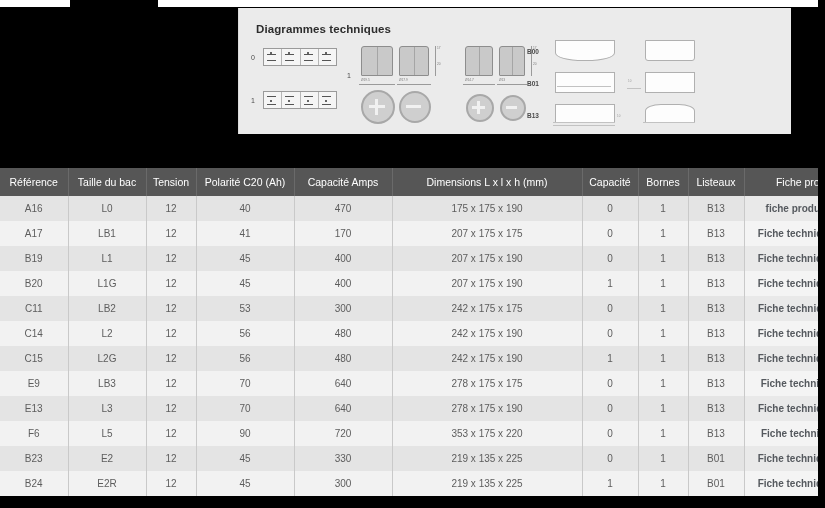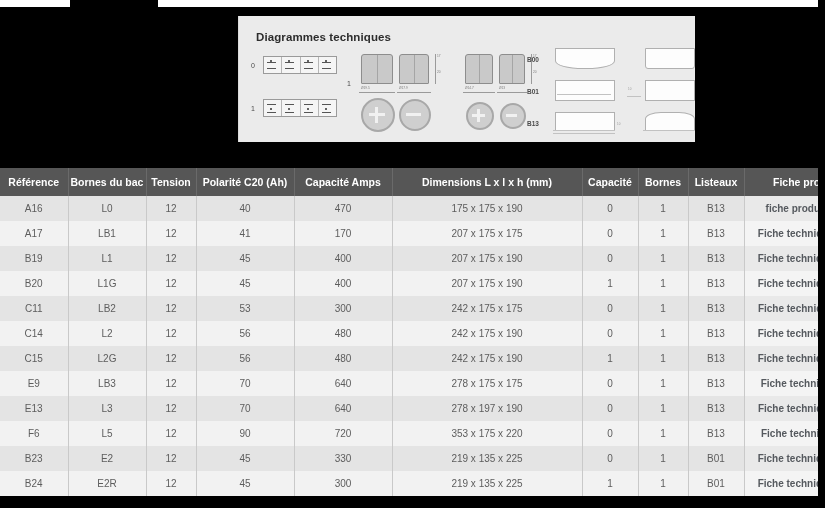--- a/index.html
+++ b/index.html
@@ -14,21 +14,21 @@
   
   #top-strip-left{
     position:absolute;left:0;top:0;width:70px;height:7px;background:#ffffff;
   }
   #top-strip-right{
     position:absolute;left:158px;top:0;width:680px;height:7px;background:#ffffff;
   }
 
   
   #diagram-panel{
-    position:absolute;left:238px;top:16px;width:457px;height:126px;
+    position:absolute;left:238px;top:8px;width:553px;height:126px;
     background:#ebebeb;
     box-sizing:border-box;
     border-left:1px solid #dcdcdc;
     overflow:hidden;
   }
   #diagram-title{
     position:absolute;left:17px;top:15px;
     font-size:11.5px;font-weight:bold;color:#2d2d2d;letter-spacing:.1px;
   }
 
@@ -78,21 +78,21 @@
   #spec-table-wrap{
     position:absolute;left:0;top:168px;width:818px;
     background:#ffffff;
   }
   table#spec-table{
     border-collapse:collapse;width:818px;
     table-layout:fixed;
   }
   #spec-table thead th{
     background:#565656;color:#ffffff;
-    font-size:10.5px;font-weight:bold;
+    font-size:10.5px;font-weight:normal;
     padding:8px 2px;text-align:center;
     border-right:1px solid #6a6a6a;
     white-space:nowrap;
   }
   #spec-table thead th:last-child{border-right:none;}
   #spec-table tbody td{
     font-size:10px;color:#5d5d5d;
     text-align:center;padding:7px 2px;
     border-right:1px solid #c9c9c9;
     white-space:nowrap;
@@ -256,21 +256,21 @@
         <col style="width: 98px;">
         <col style="width: 190px;">
         <col style="width: 56px;">
         <col style="width: 50px;">
         <col style="width: 56px;">
         <col style="width: 124px;">
       </colgroup>
     <thead>
       <tr id="header-row">
           <th>Référence</th>
-          <th>Bornes du bac</th>
+          <th>Taille du bac</th>
           <th>Tension</th>
           <th>Polarité C20 (Ah)</th>
           <th>Capacité Amps</th>
           <th>Dimensions L x l x h (mm)</th>
           <th>Capacité</th>
           <th>Bornes</th>
           <th>Listeaux</th>
           <th>Fiche produit</th>
         </tr>
     </thead>
@@ -370,21 +370,21 @@
           <td>1</td>
           <td>B13</td>
           <td class="fiche">Fiche technique E9</td>
         </tr>
         <tr class="odd">
           <td>E13</td>
           <td>L3</td>
           <td>12</td>
           <td>70</td>
           <td>640</td>
-          <td>278 x 197 x 190</td>
+          <td>278 x 175 x 190</td>
           <td>0</td>
           <td>1</td>
           <td>B13</td>
           <td class="fiche">Fiche technique E13</td>
         </tr>
         <tr class="even">
           <td>F6</td>
           <td>L5</td>
           <td>12</td>
           <td>90</td>

